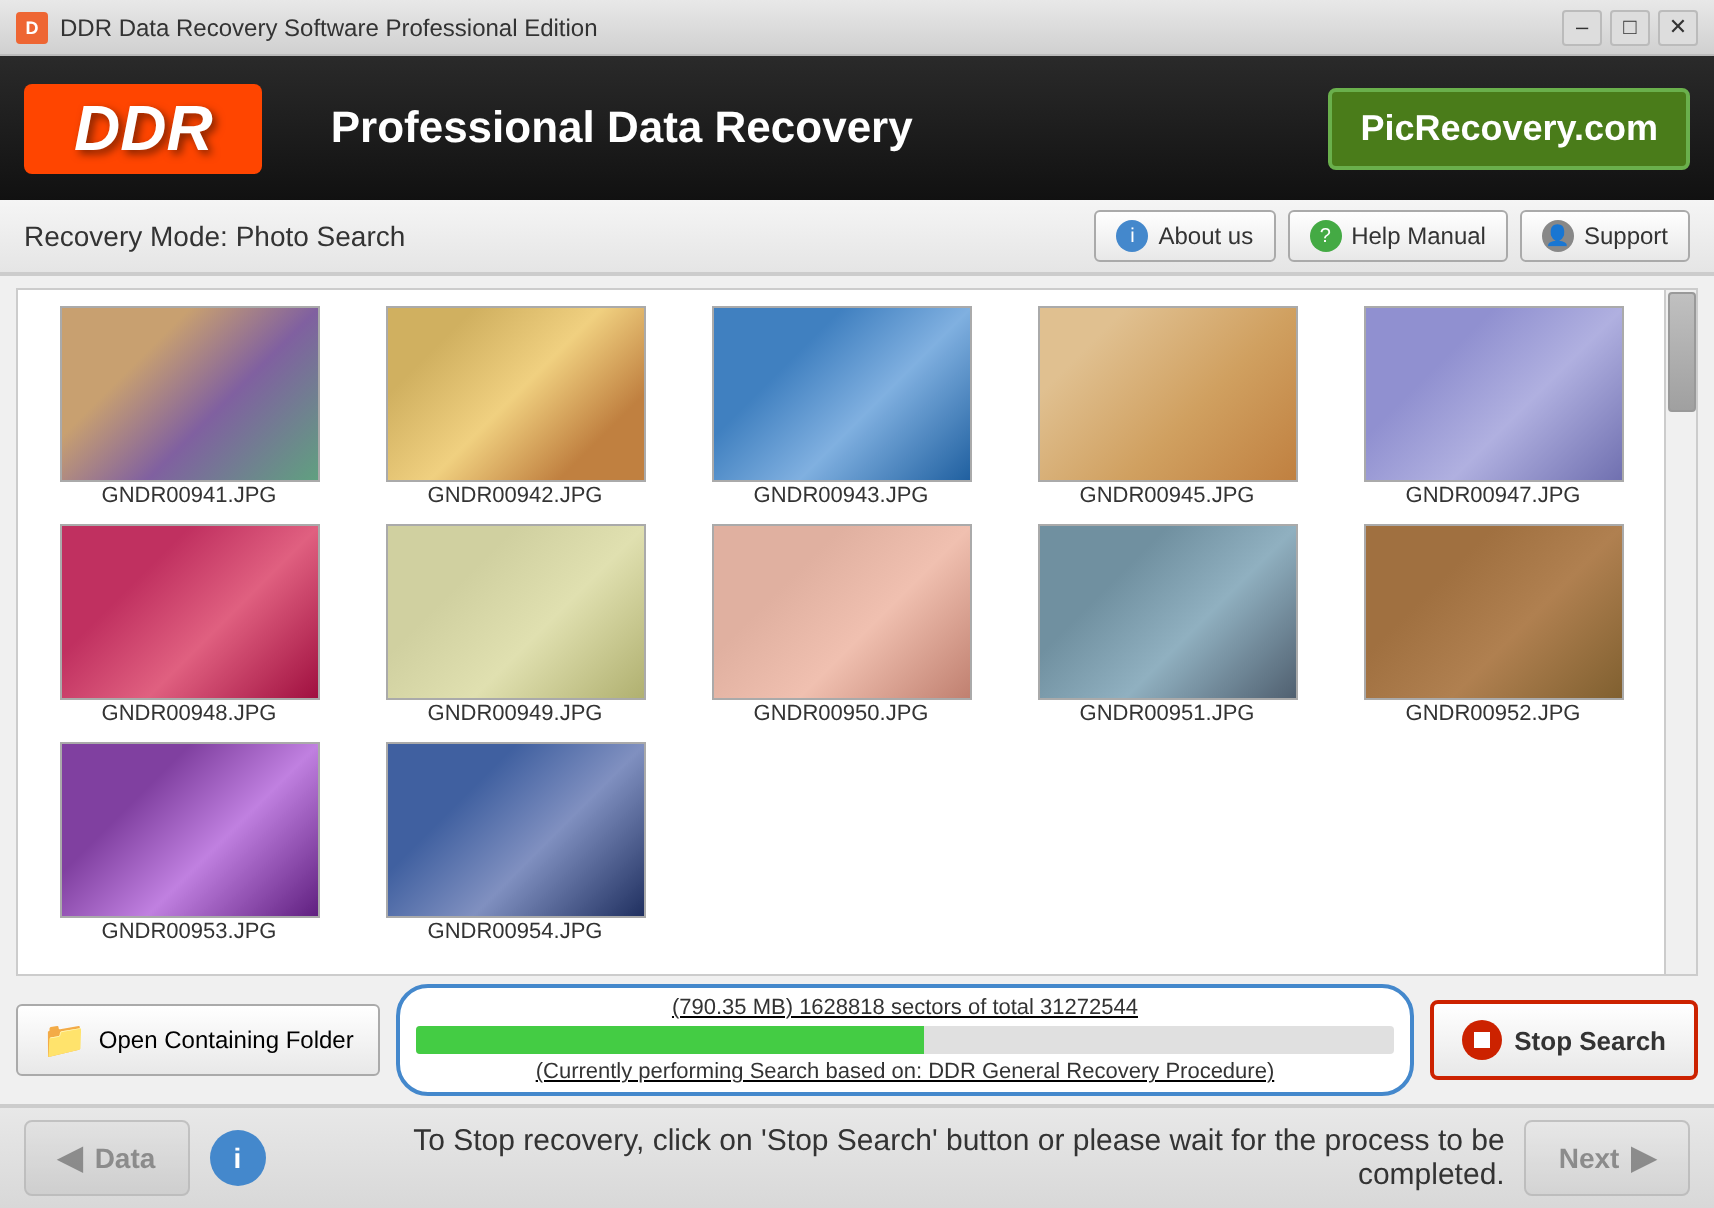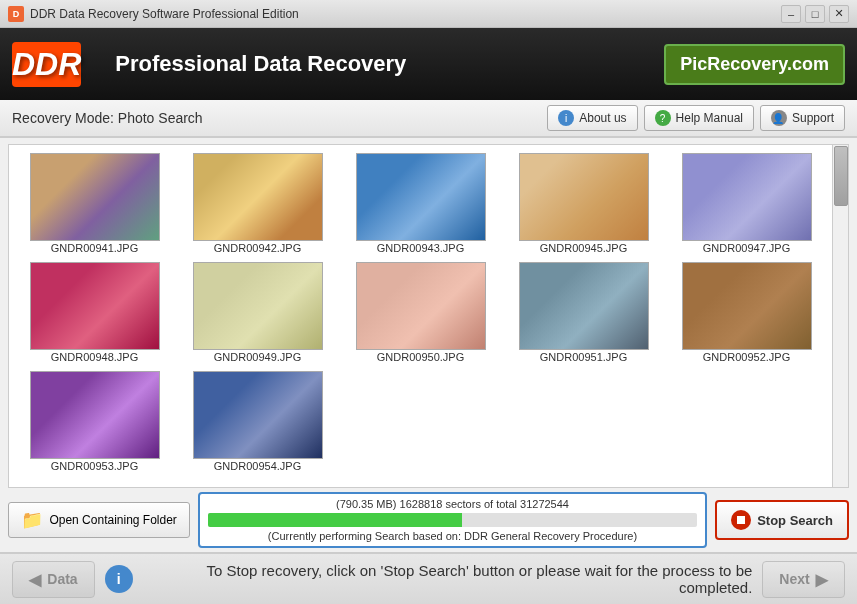--- a/index.html
+++ b/index.html
@@ -28,21 +28,21 @@
       align-items: center;
       padding: 0 12px;
       gap: 12px;
     }
     .ddr-logo {
       background: #ff4500;
       color: white;
       font-size: 32px;
       font-weight: 900;
       font-style: italic;
-      padding: 4px 0;
+      padding: 4px 25px;
       border-radius: 4px;
       font-family: Arial, sans-serif;
       text-shadow: 2px 2px 4px rgba(0,0,0,0.5);
     }
     .header-title {
       color: white;
       font-size: 22px;
       font-weight: bold;
       flex: 1;
       margin-left: 22px;
@@ -186,23 +186,24 @@
       border: 1px solid #aaa;
       border-radius: 3px;
       cursor: pointer;
       font-size: 12px;
       white-space: nowrap;
     }
     .folder-icon { font-size: 18px; }
     .progress-area {
       flex: 1;
       border: 2px solid #4488cc;
-      border-radius: 4px;
+      border-radius: 16px;
       padding: 4px 8px;
       background: white;
+      text-decoration: underline;
     }
     .progress-text { font-size: 11px; color: #333; text-align: center; margin-bottom: 3px; }
     .progress-bar-bg { height: 14px; background: #e0e0e0; border-radius: 2px; overflow: hidden; margin-bottom: 3px; }
     .progress-bar-fill { height: 100%; background: #44cc44; width: 52%; }
     .progress-subtext { font-size: 11px; color: #333; text-align: center; }
     .stop-btn {
       display: flex;
       align-items: center;
       gap: 6px;
       padding: 8px 14px;

